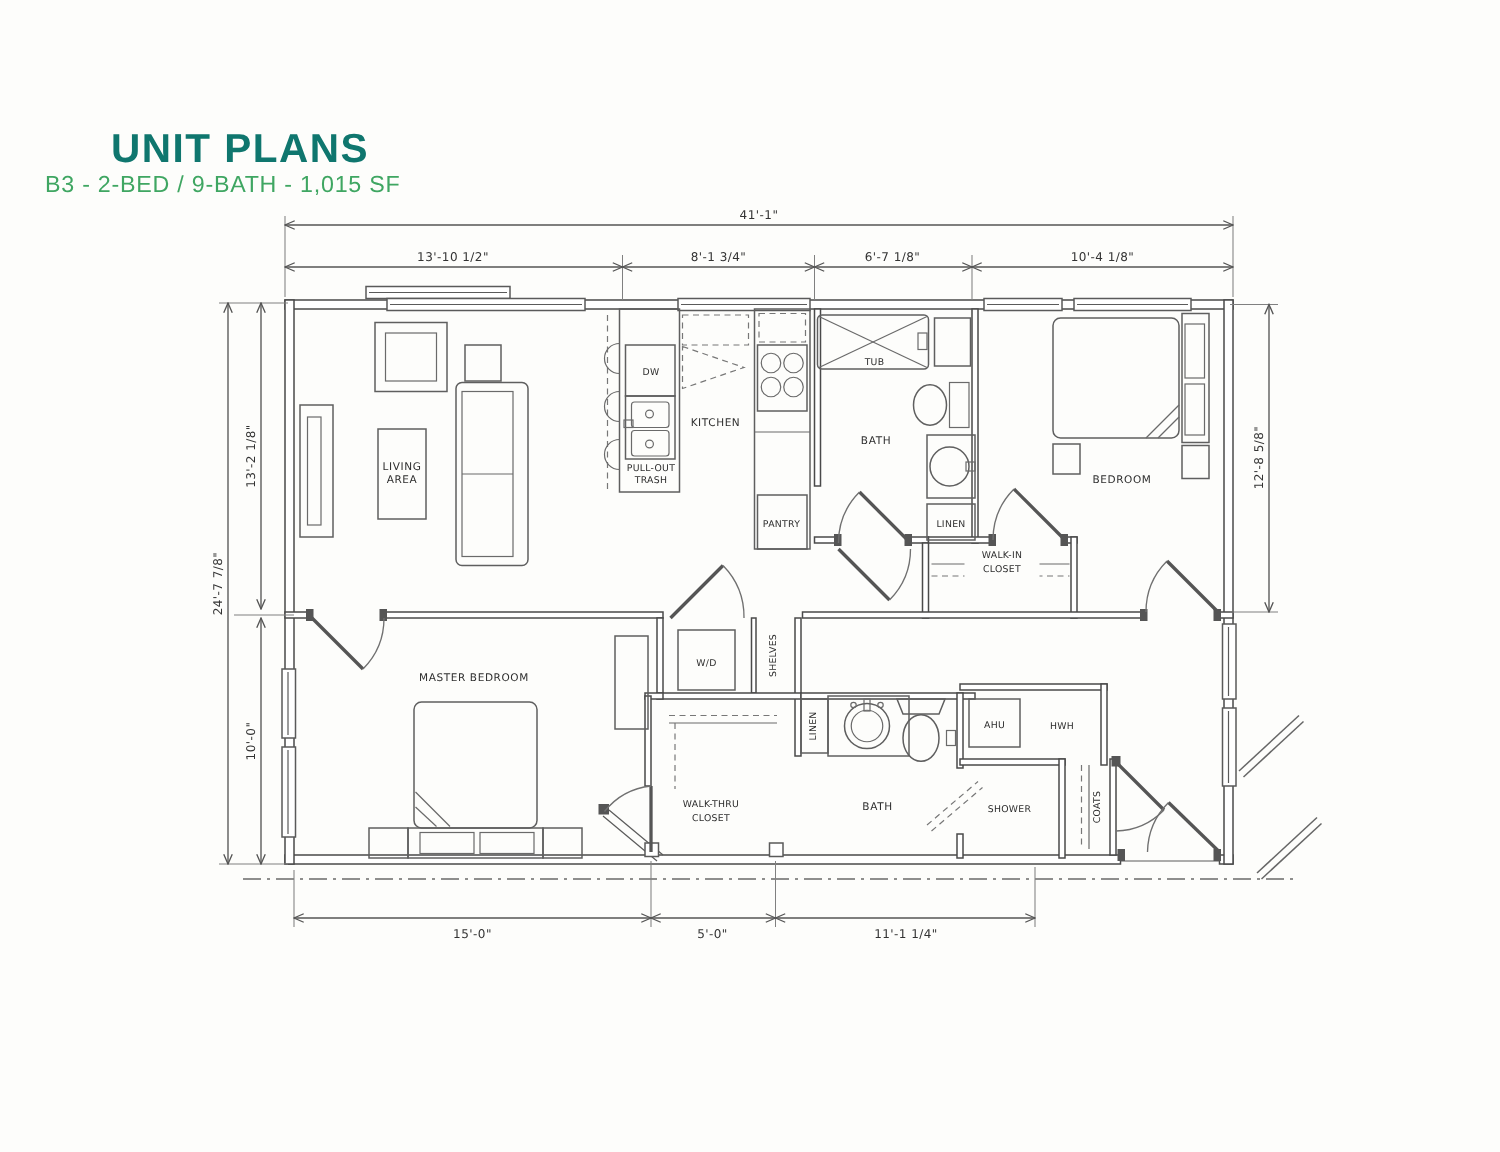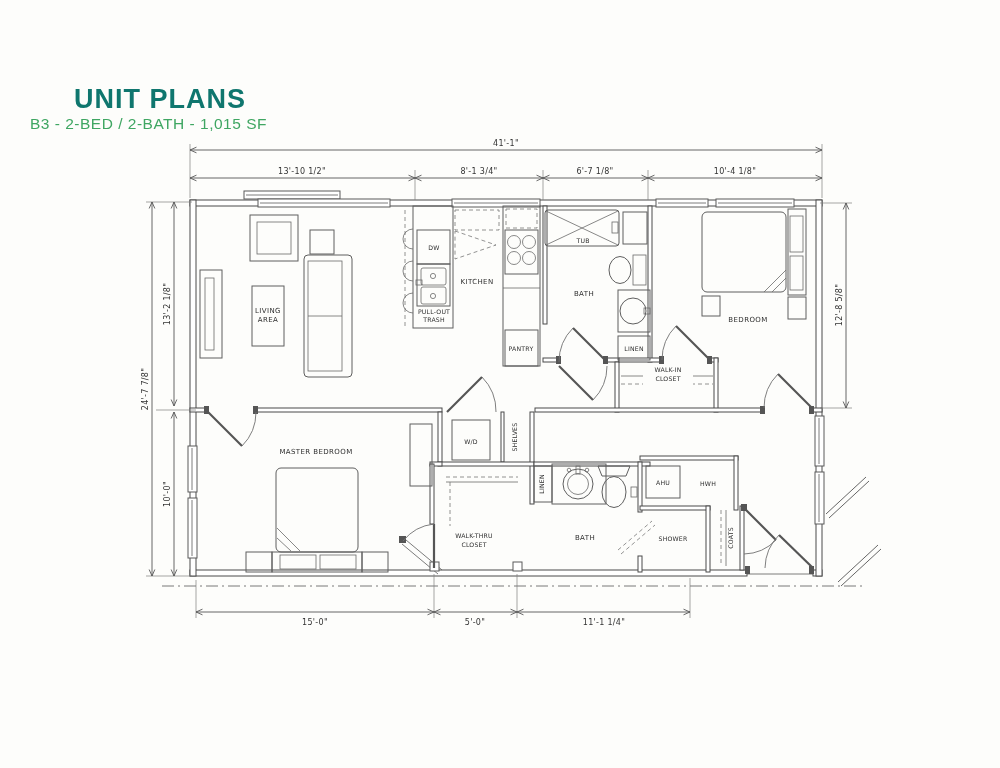--- a/index.html
+++ b/index.html
@@ -36,21 +36,21 @@
   .fixlabel{font-size:6.2px;letter-spacing:0.2px;text-anchor:middle;}
   .dimtext{font-size:8px;letter-spacing:0.3px;text-anchor:middle;fill:#333333;}
   .mask{fill:#fdfdfb;stroke:none;}
 </style>
 </head>
 <body>
 
 <div class="canvas">
 
   <div class="title">UNIT PLANS</div>
-  <div class="subtitle">B3 - 2-BED / 2-BATH - 1,015 SF</div>
+  <div class="subtitle">B3 - 2-BED / 9-BATH - 1,015 SF</div>
 
   <svg width="1000" height="768" viewBox="0 0 1000 768">
     <defs>
       <marker id="ar" viewBox="0 0 10 10" refX="9" refY="5" markerWidth="9" markerHeight="9" orient="auto-start-reverse">
         <path d="M1,1.5 L9,5 L1,8.5" fill="none" stroke="#555" stroke-width="1.1"></path>
       </marker>
     </defs>
 
     <line class="lotline" x1="162" y1="586" x2="866" y2="586"></line>
 

